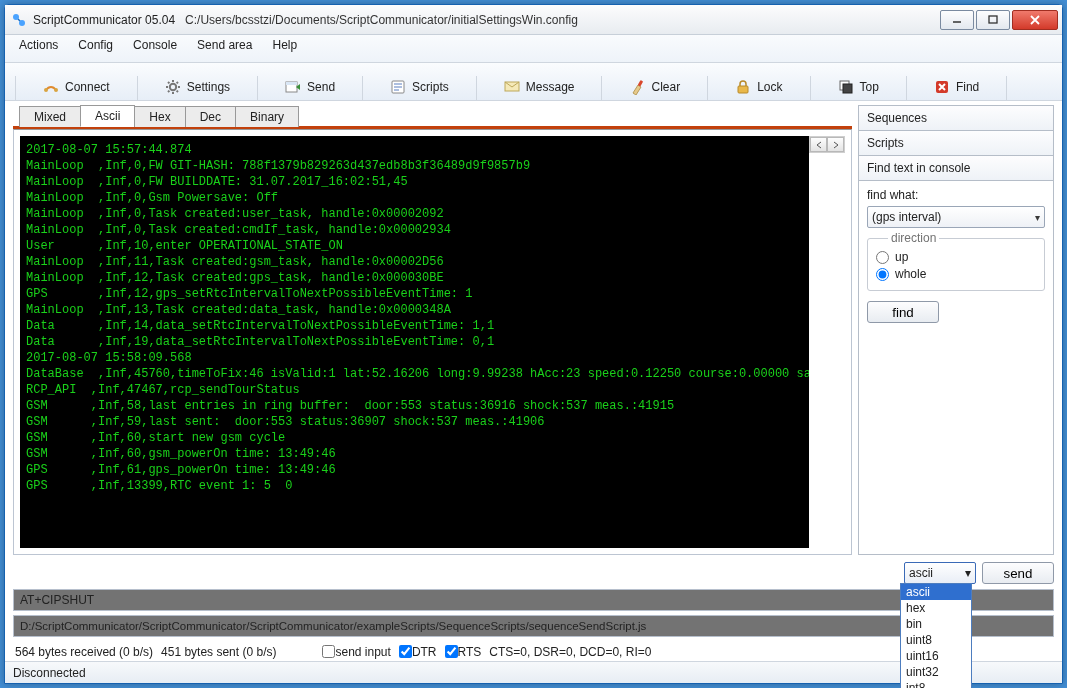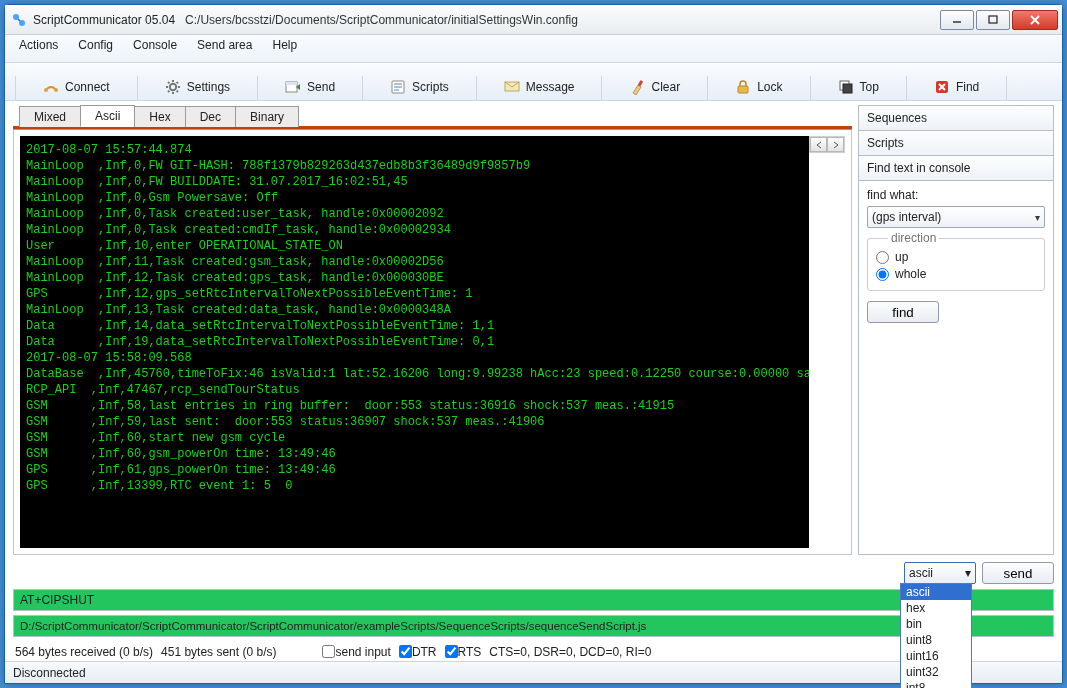--- a/index.html
+++ b/index.html
@@ -41,21 +41,21 @@
   .opt { display:flex; align-items:center; gap:6px; margin:3px 0; }
   .opt input { margin:0; }
   .findbtn { width:72px; height:22px; margin-top:10px; border:1px solid #8f99a8; border-radius:3px; background:linear-gradient(#fdfdfe,#e8ecf1); }
   .lower { margin-top:6px; }
   .sendrow { display:flex; justify-content:flex-end; align-items:center; gap:6px; position:relative; height:24px; }
   .sendcombo { width:72px; height:22px; border:1px solid #3a6ab7; background:linear-gradient(#fff,#e9eef6); display:flex; align-items:center; justify-content:space-between; padding:0 4px; border-radius:2px; }
   .sendbtn { width:72px; height:22px; border:1px solid #8f99a8; border-radius:3px; background:linear-gradient(#fdfdfe,#e8ecf1); }
   .dropdown { position:absolute; right:82px; top:22px; width:72px; border:1px solid #4d7dbf; background:#fff; z-index:10; }
   .dropdown .dditem { padding:1px 5px; font-size:12px; line-height:14px; }
   .dropdown .dditem.sel { background:#2f6fcf; color:#fff; }
-  .txtline { width:100%; height:22px; border:1px solid #b6bfcc; background:#22c55e; padding:2px 6px; margin-top:4px; display:flex; align-items:center; }
+  .txtline { width:100%; height:22px; border:1px solid #b6bfcc; background:#737373; padding:2px 6px; margin-top:4px; display:flex; align-items:center; }
   .txtline.path { font-size:11.5px; }
   .statusline { display:flex; align-items:center; gap:8px; margin-top:6px; padding:0 2px; height:18px; }
   .chk { display:flex; align-items:flex-start; }
   .chk input { margin:0; }
   .bottombar { height:22px; border-top:1px solid #cfd6df; background:linear-gradient(#f7f9fb,#e7edf4); padding:2px 8px; display:flex; align-items:center; }
   svg { display:block; }
 </style>
 </head>
 <body>
 

